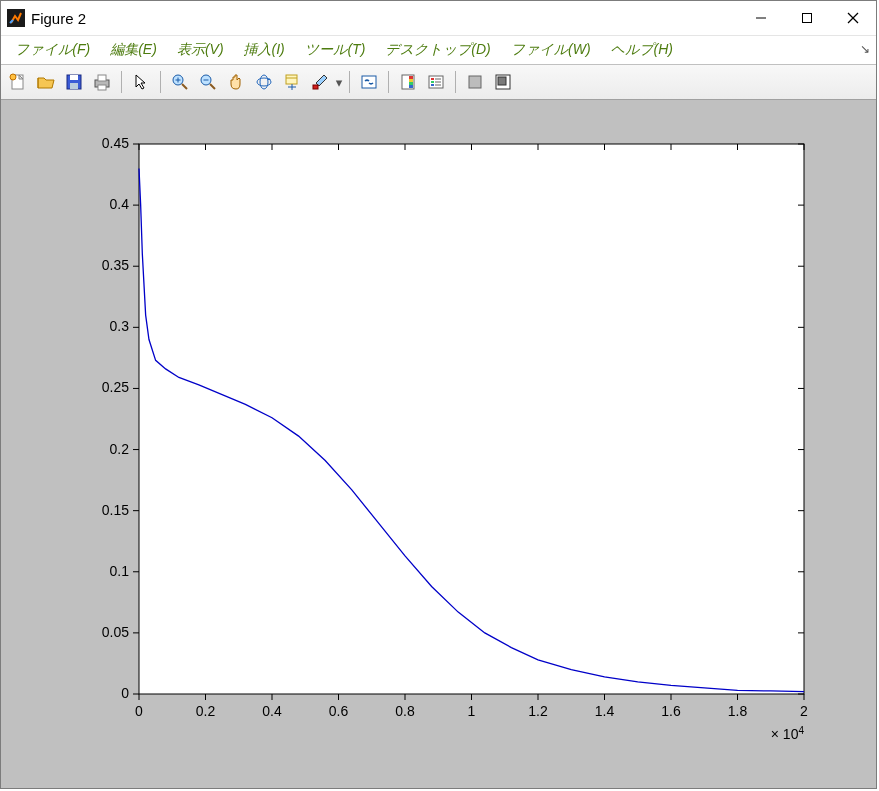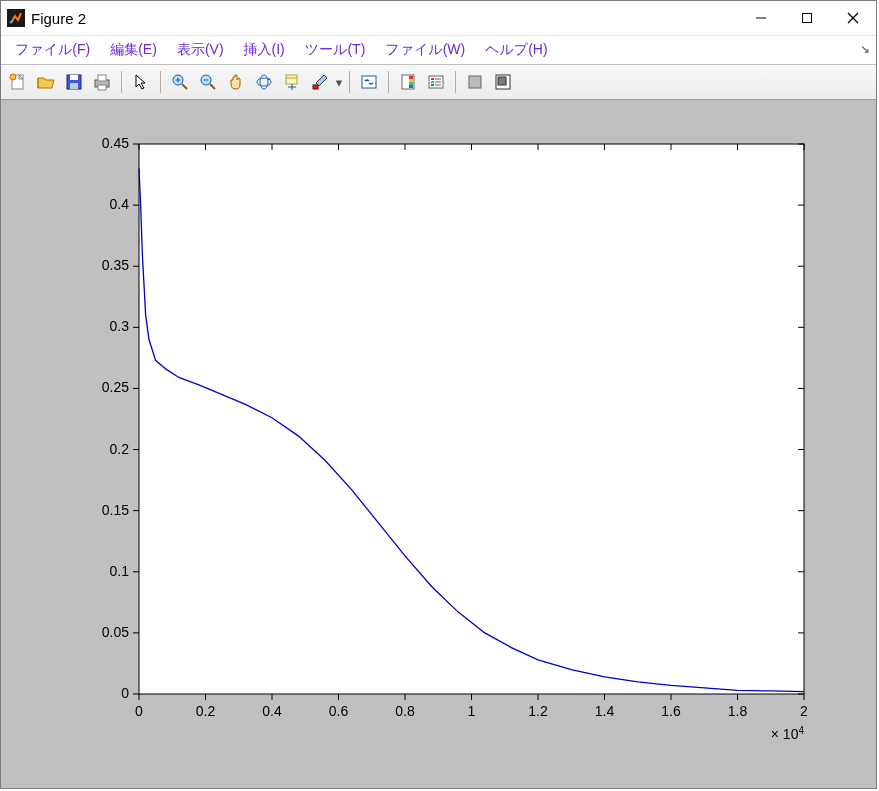--- a/index.html
+++ b/index.html
@@ -55,22 +55,23 @@
     background: #fff;
     border-bottom: 1px solid #c0c0c0;
     display: flex;
     align-items: center;
     padding: 0 4px;
     font-size: 14px;
     position: relative;
   }
   .menubar .menuitem {
     padding: 3px 10px;
-    color: #6d28d9;
+    color: #4d7c0f;
     white-space: nowrap;
+    font-style: italic;
   }
   .menubar .menu-overflow {
     position: absolute;
     right: 6px;
     top: 6px;
     font-size: 12px;
     color: #555;
   }
   
   .toolbar {
@@ -142,20 +143,21 @@
       </svg>
     </div>
   </div>
 
   <div class="menubar">
     <div class="menuitem">ファイル(F)</div>
     <div class="menuitem">編集(E)</div>
     <div class="menuitem">表示(V)</div>
     <div class="menuitem">挿入(I)</div>
     <div class="menuitem">ツール(T)</div>
+    <div class="menuitem">デスクトップ(D)</div>
     <div class="menuitem">ファイル(W)</div>
     <div class="menuitem">ヘルプ(H)</div>
     <div class="menu-overflow">↘</div>
   </div>
 
   <div class="toolbar">
 
     <div class="tb-btn">
       <svg width="20" height="20">
           <rect x="4" y="3" width="11" height="14" fill="#fff" stroke="#888"></rect>

